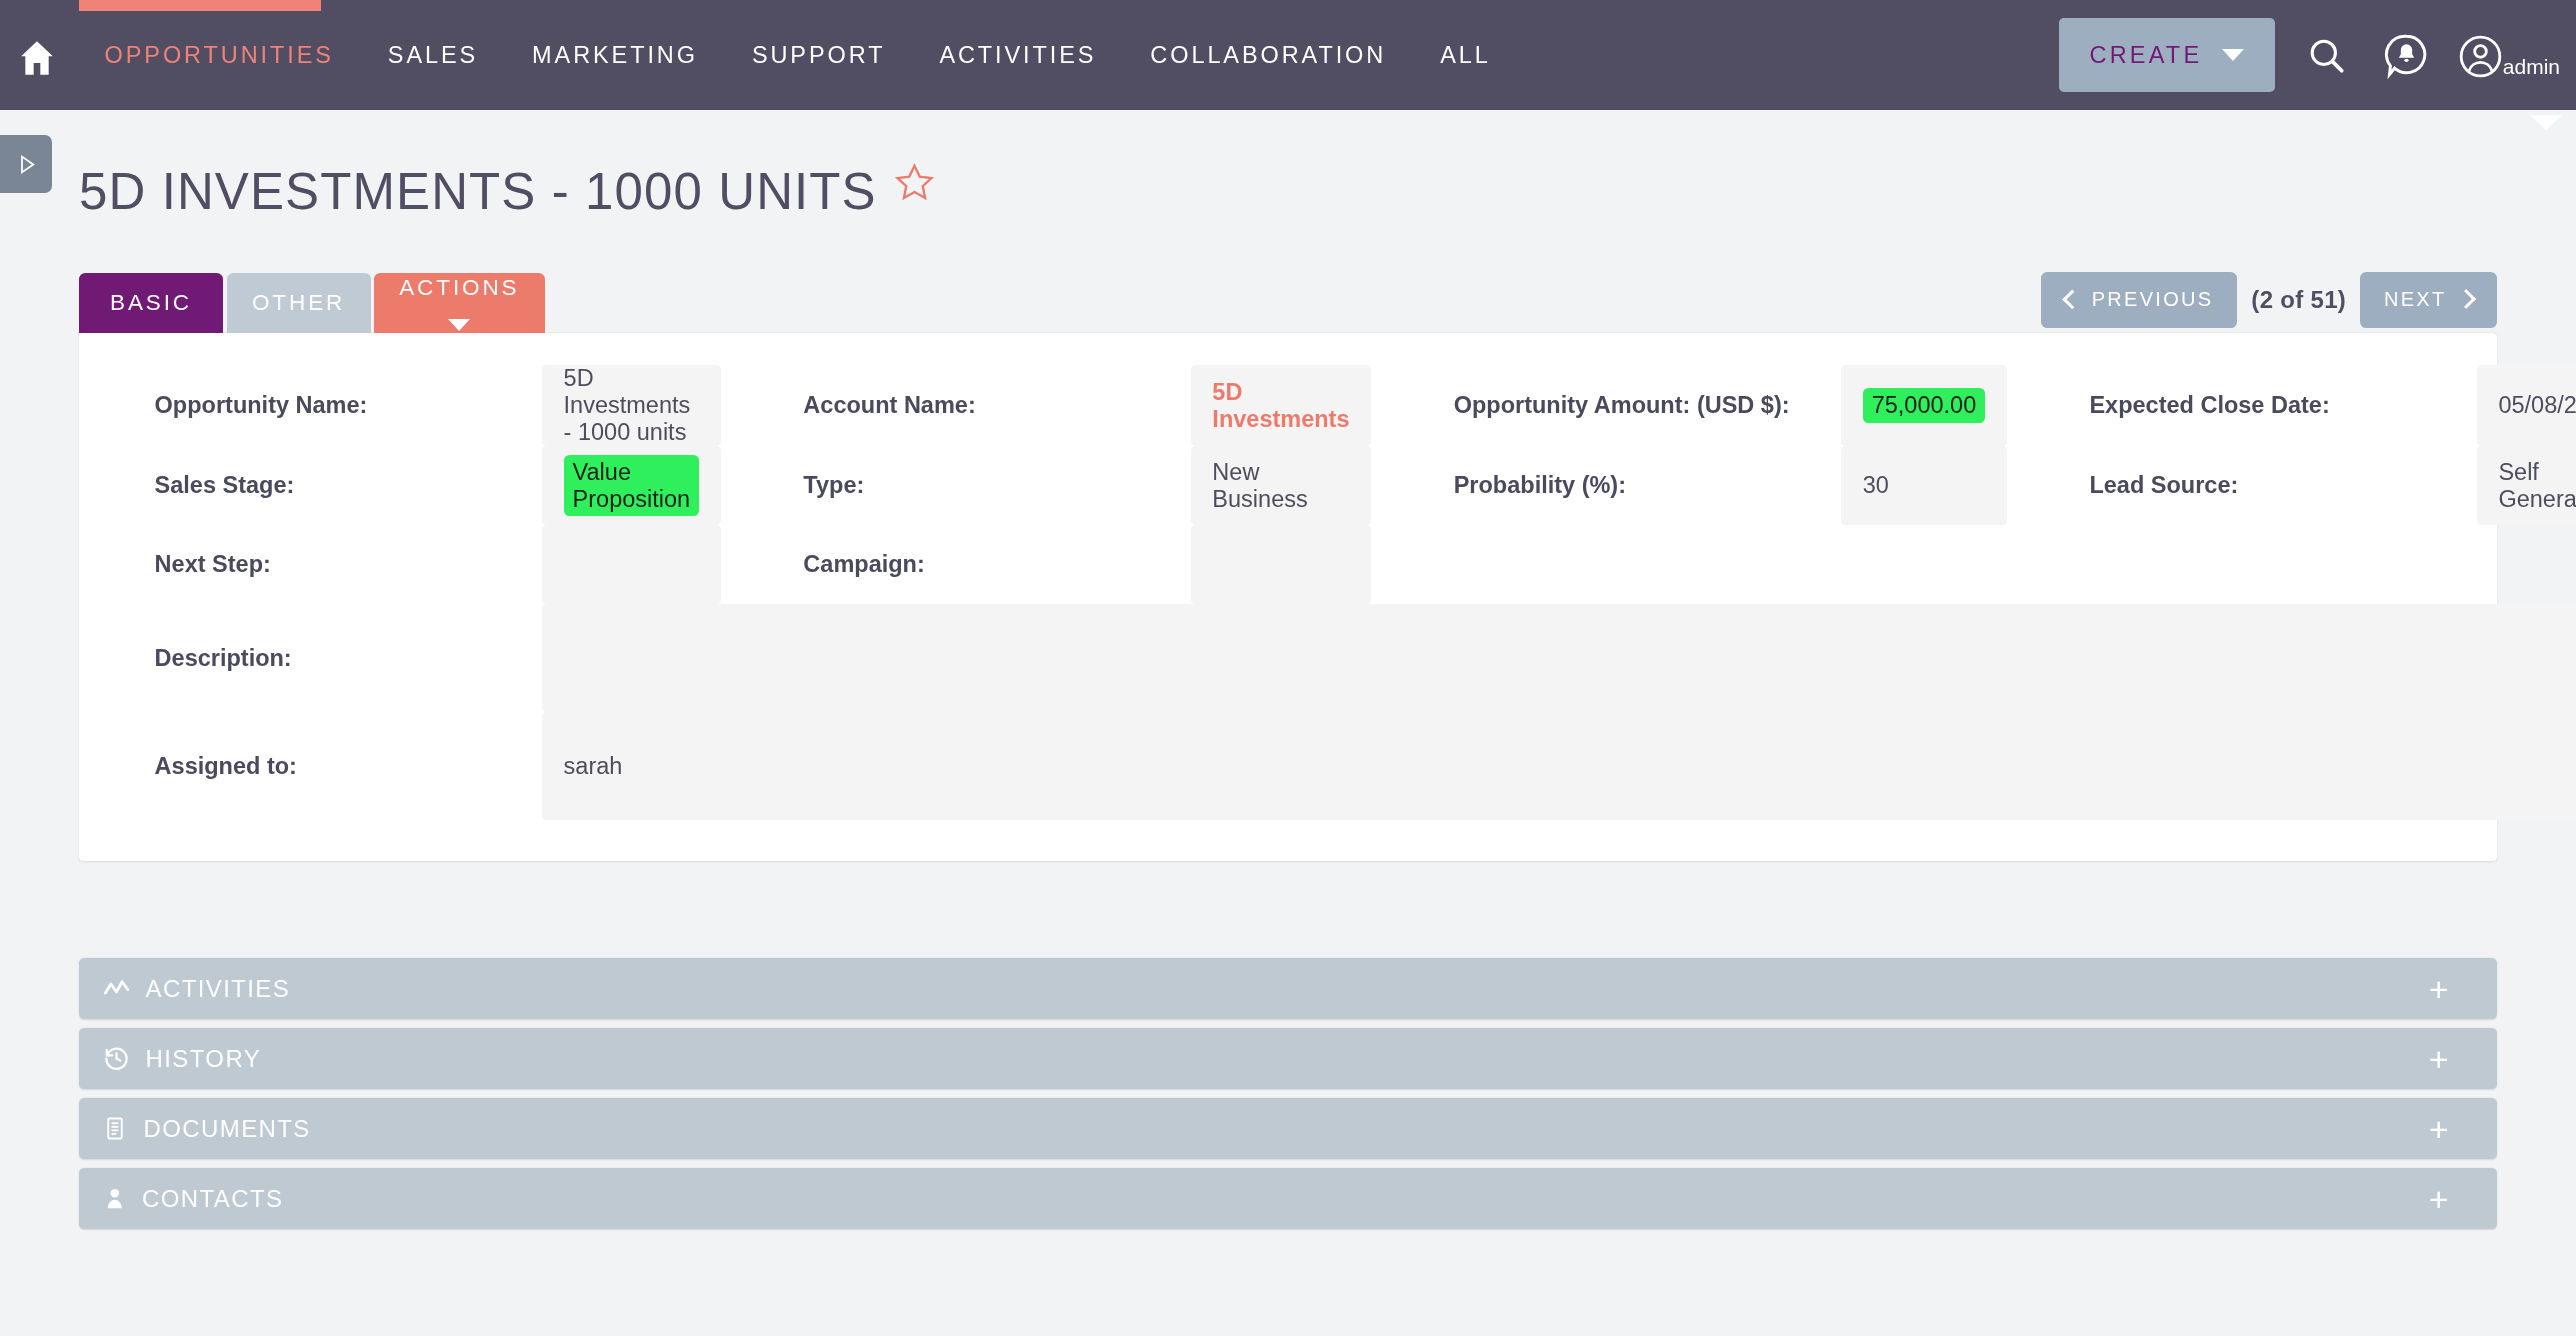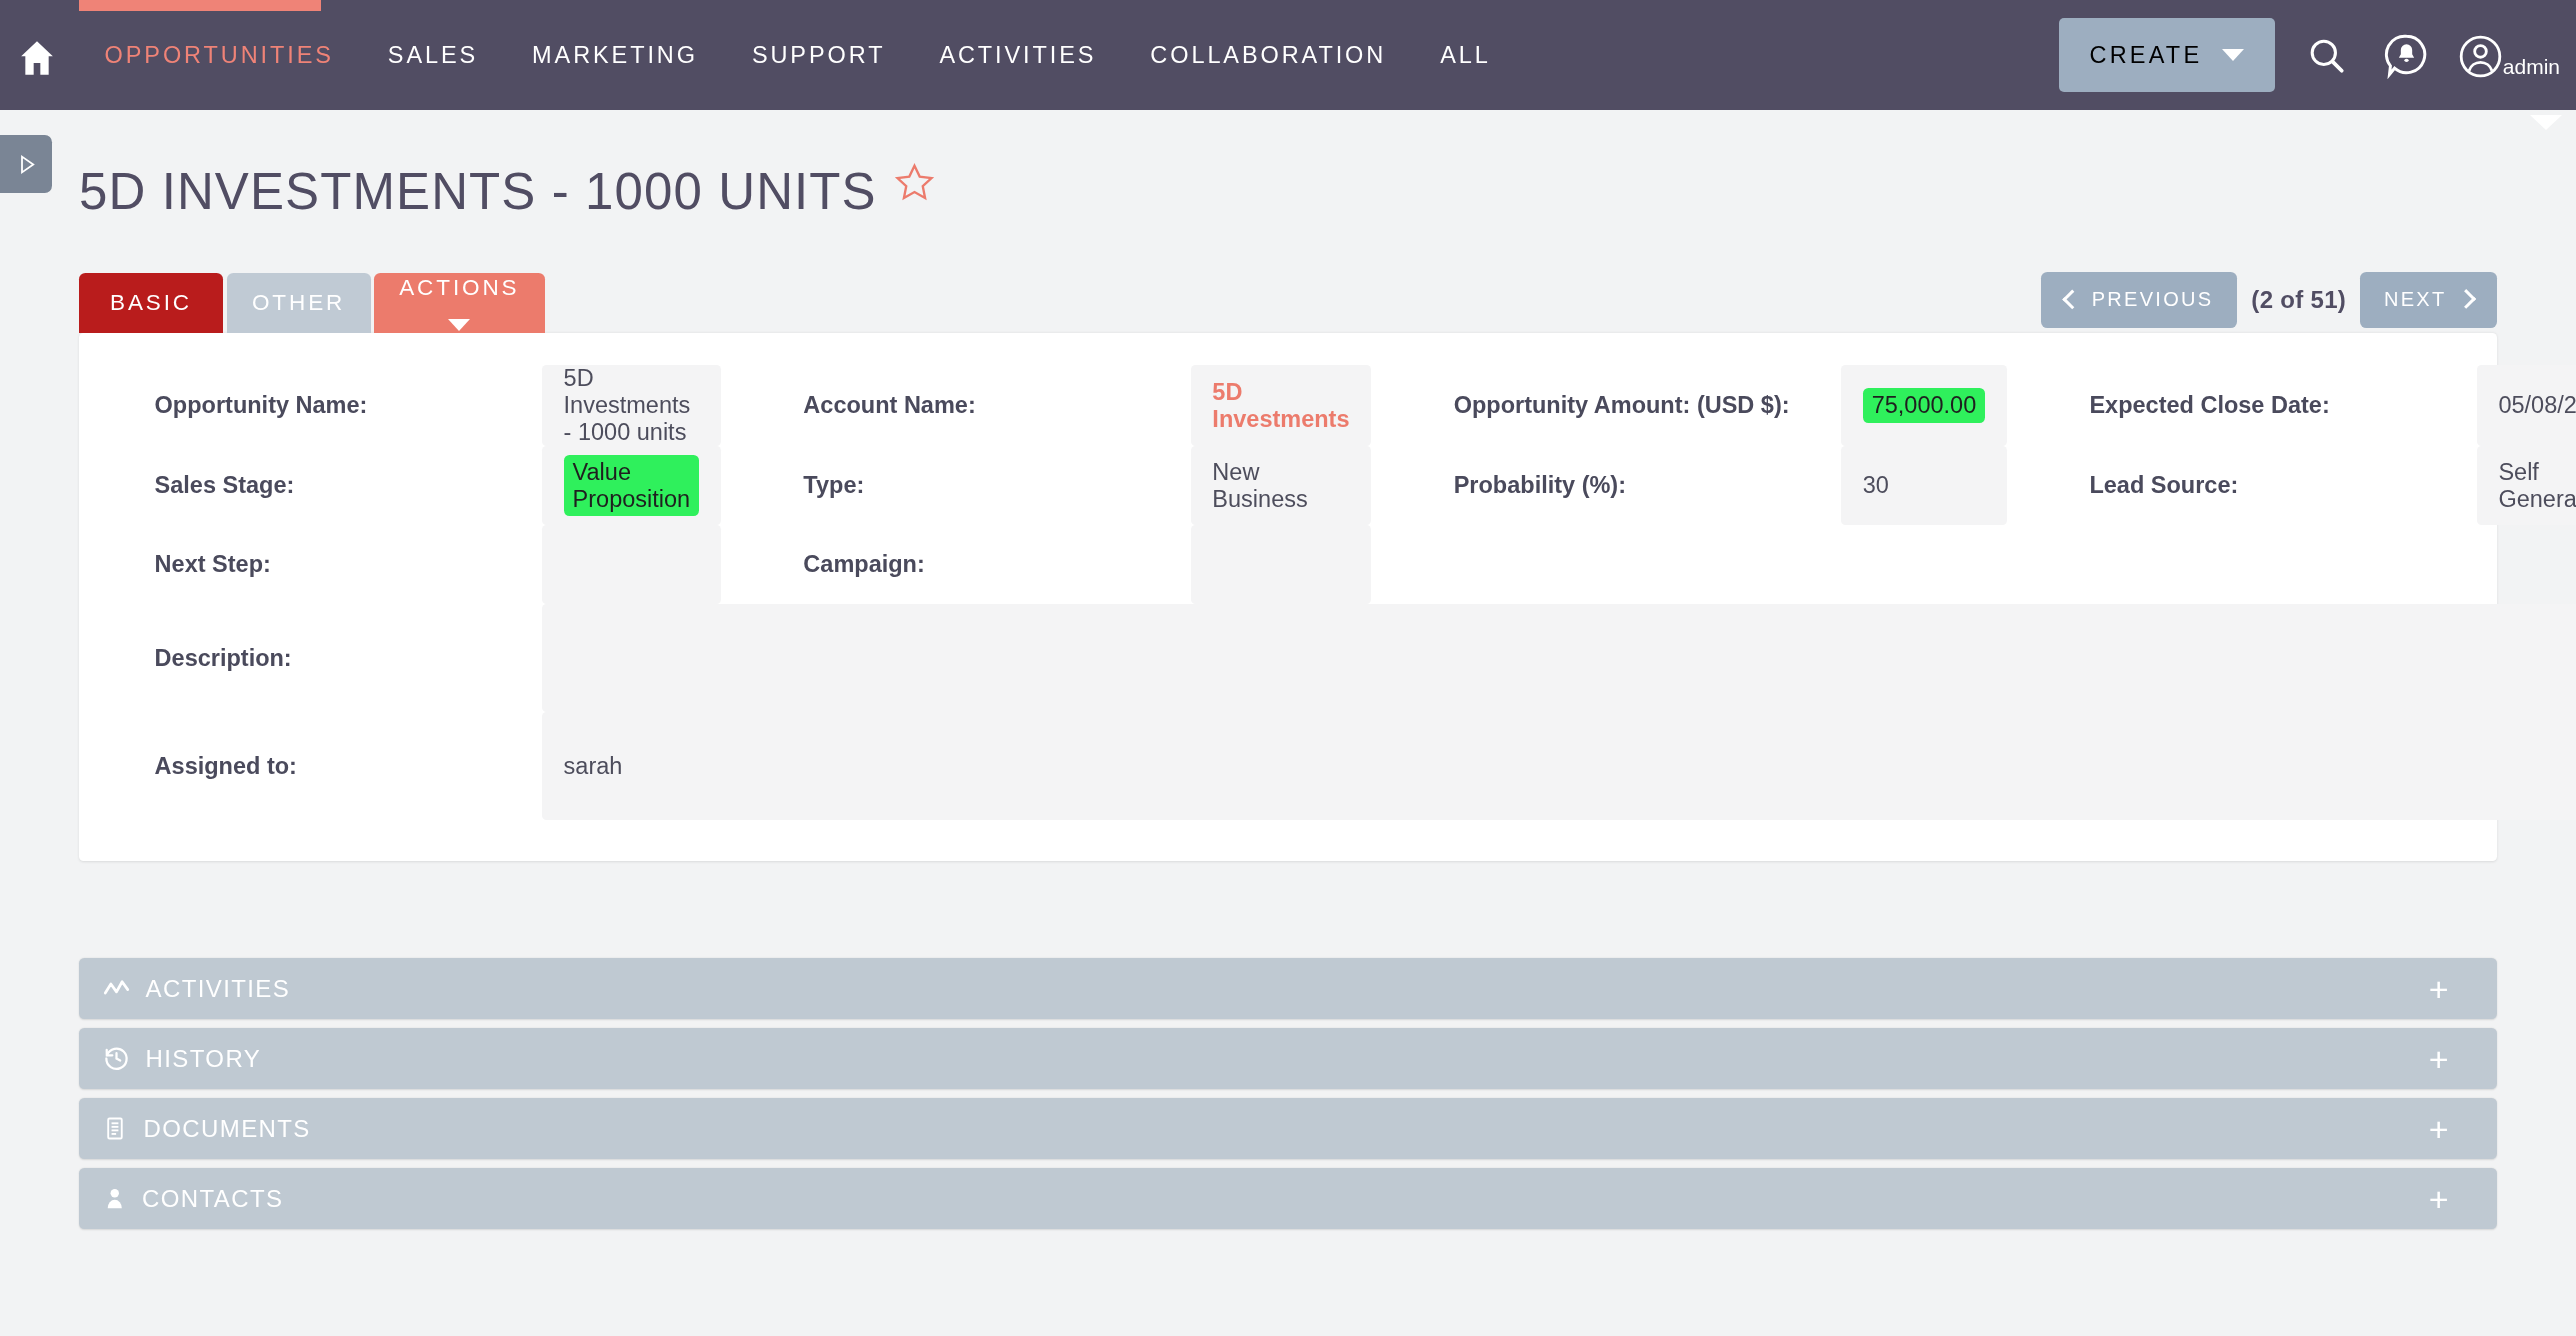--- a/index.html
+++ b/index.html
@@ -57,21 +57,21 @@
   .nav-right {
     position: absolute;
     right: 16px; top: 0;
     height: 110px;
     display: flex;
     align-items: center;
     gap: 23.5px;
   }
   .create-btn {
     background: #9daec0;
-    color: #000000;
+    color: #701a75;
     border: none;
     border-radius: 5px;
     font-size: 23.5px;
     letter-spacing: 3.2px;
     font-family: "Liberation Sans", sans-serif;
     padding: 0 31px;
     height: 74px;
     display: flex;
     align-items: center;
     gap: 20px;
@@ -149,21 +149,21 @@
     height: 60px;
     display: flex; align-items: center; justify-content: center;
     padding: 0 25px;
     border-radius: 6.3px 6.3px 0 0;
     font-size: 22.5px;
     letter-spacing: 2.9px;
     color: #ffffff;
     cursor: pointer;
     white-space: nowrap;
   }
-  .tab-basic  { background: #b91c1c; min-width: 144px; margin-top: 8px; }
+  .tab-basic  { background: #701a75; min-width: 144px; margin-top: 8px; }
   .tab-other  { background: #c0cad4; min-width: 144px; margin-left: 3.6px; margin-top: 20px; }
   .tab-actions{ background: #ec7b6c; margin-left: 3.6px; display: flex; gap: 18px; flex-direction: column; }
   .tab-actions .caret-down { border-top-color: #ffffff; }
 
   .pager {
     position: absolute;
     right: 0; bottom: 5.4px;
     display: flex;
     align-items: center;
     gap: 14.4px;

